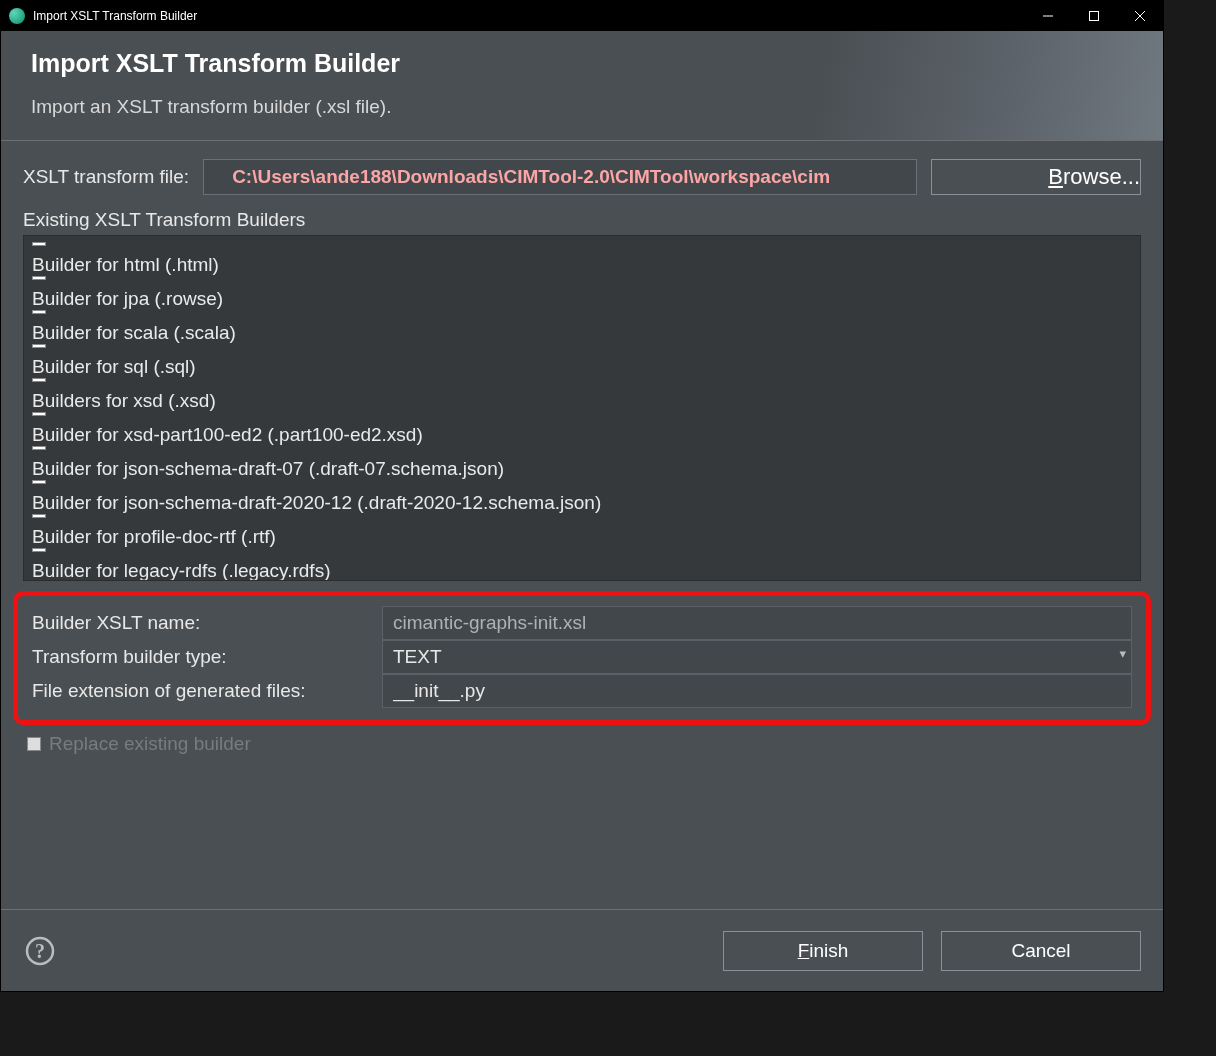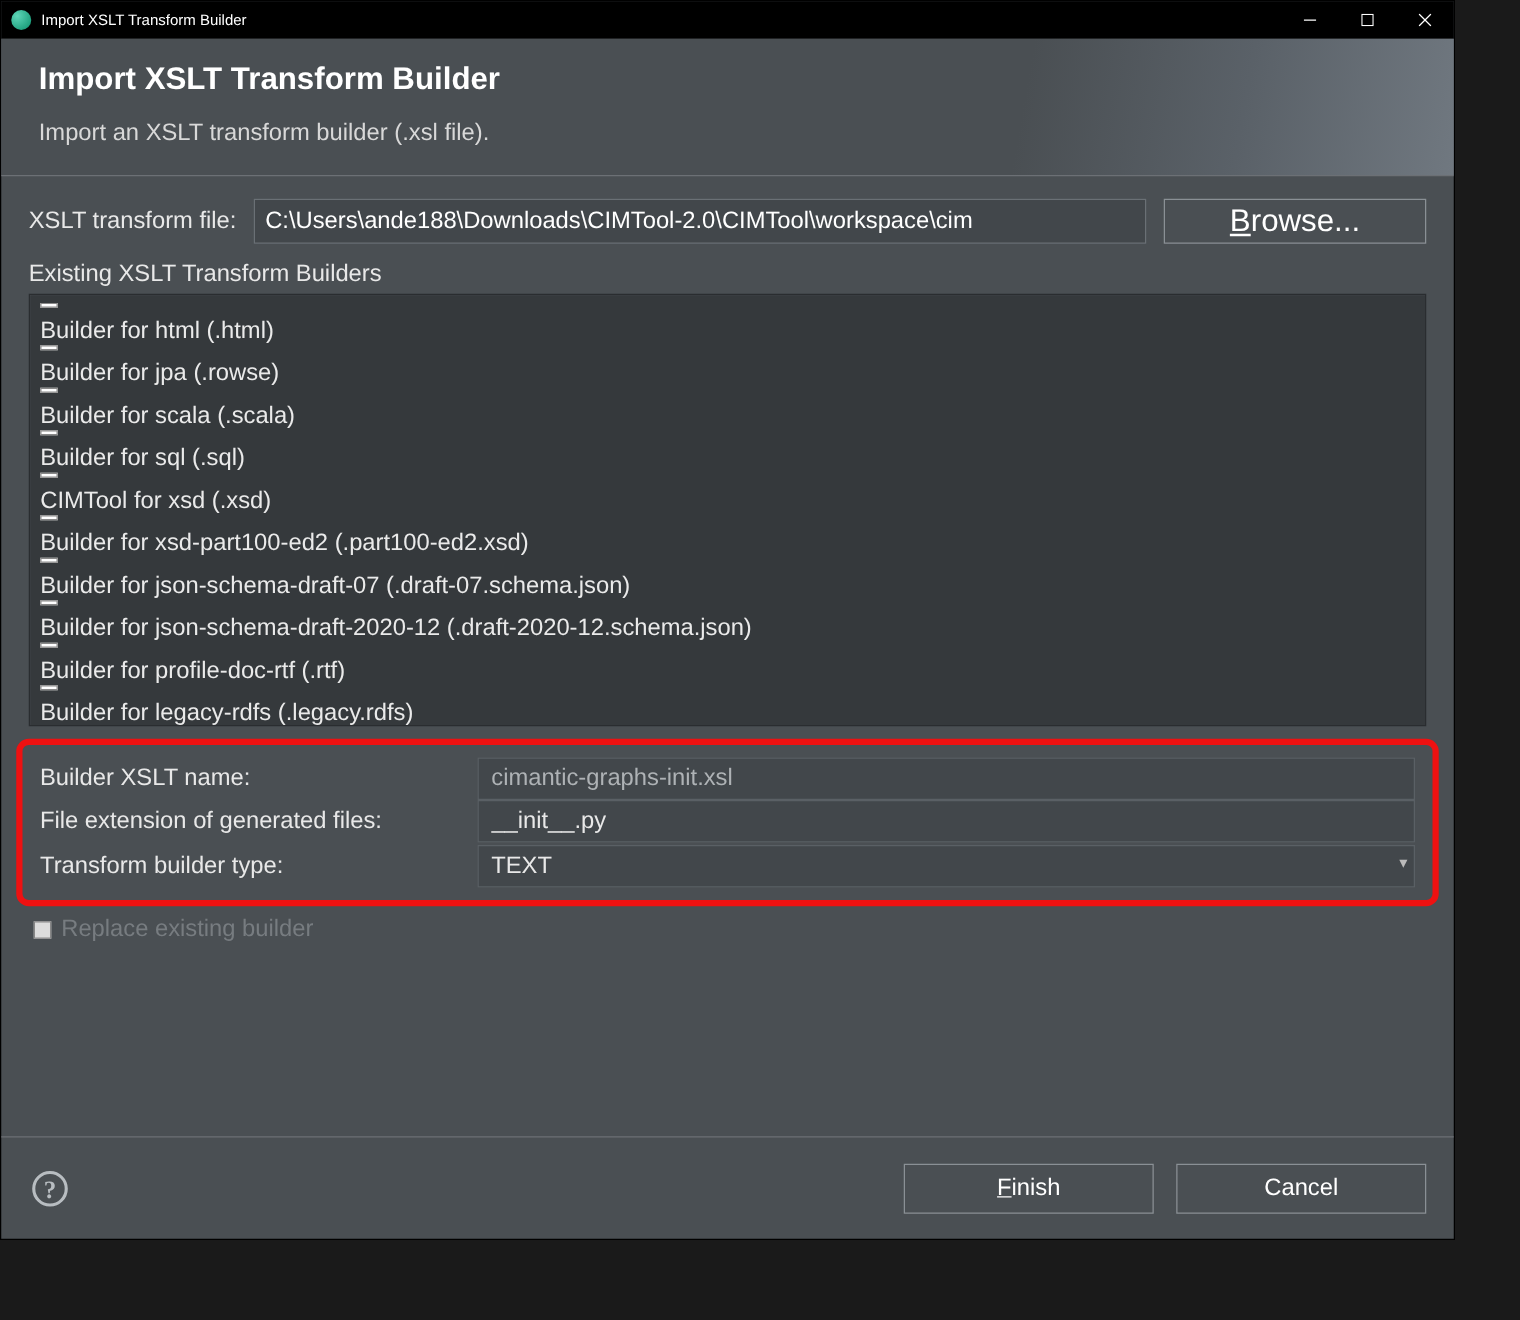--- a/index.html
+++ b/index.html
@@ -74,34 +74,36 @@
   .label {
     font-size: 19px;
     color: #e8e8e8;
     white-space: nowrap;
   }
   .text-input {
     flex: 1;
     height: 36px;
     background: #42474b;
     border: 1px solid #6a7075;
-    color: #ffffff;
-    font-size: 19px;
-    padding: 0 8px;
+    color: #fca5a5;
+    font-size: 19px;
+    padding: 0 28px;
     font-family: inherit;
+    font-weight: bold;
   }
   .browse-btn {
     width: 210px;
     height: 36px;
     background: #4a4f53;
     border: 1px solid #8a9095;
     color: #fff;
-    font-size: 25px;
+    font-size: 22px;
     cursor: pointer;
     font-family: inherit;
+    text-align: right;
   }
   .browse-btn .ul { text-decoration: underline; }
   .section-label {
     font-size: 19px;
     color: #e8e8e8;
     margin-bottom: 4px;
   }
   .listbox {
     background: #35393c;
     border: 1px solid #2a2d30;
@@ -268,21 +270,21 @@
         <div class="list-item">
           <input type="checkbox" style="">
           <span>Builder for scala  (.scala)</span>
         </div>
         <div class="list-item">
           <input type="checkbox" style="">
           <span>Builder for sql  (.sql)</span>
         </div>
         <div class="list-item">
           <input type="checkbox" style="">
-          <span>CIMTool for xsd  (.xsd)</span>
+          <span>Builders for xsd  (.xsd)</span>
         </div>
         <div class="list-item">
           <input type="checkbox" style="">
           <span>Builder for xsd-part100-ed2  (.part100-ed2.xsd)</span>
         </div>
         <div class="list-item">
           <input type="checkbox" style="">
           <span>Builder for json-schema-draft-07  (.draft-07.schema.json)</span>
         </div>
         <div class="list-item">
@@ -297,36 +299,36 @@
           <input type="checkbox" style="">
           <span>Builder for legacy-rdfs  (.legacy.rdfs)</span>
         </div>
       </div>
 
     <div class="red-box">
       <div class="form-row">
         <div class="flabel">Builder XSLT name:</div>
         <div class="fcontrol">
           <input class="disabled-input" type="text" readonly="" value="cimantic-graphs-init.xsl" style="">
-        </div>
-      </div>
-      <div class="form-row" style="margin-bottom:2px;">
-        <div class="flabel">File extension of generated files:</div>
-        <div class="fcontrol">
-          <input class="disabled-input" type="text" readonly="" style="color: rgb(232, 232, 232);" value="__init__.py">
         </div>
       </div>
       <div class="form-row">
         <div class="flabel">Transform builder type:</div>
         <div class="fcontrol">
           <div class="select-wrap">
             <input class="disabled-input" type="text" readonly="" value="TEXT" style="">
           </div>
         </div>
       </div>
+      <div class="form-row" style="margin-bottom:2px;">
+        <div class="flabel">File extension of generated files:</div>
+        <div class="fcontrol">
+          <input class="disabled-input" type="text" readonly="" style="color: rgb(232, 232, 232);" value="__init__.py">
+        </div>
+      </div>
     </div>
 
     <div class="replace-row">
       <input type="checkbox" disabled="" style="">
       <span>Replace existing builder</span>
     </div>
 
   </div>
 
   <div class="footer">

